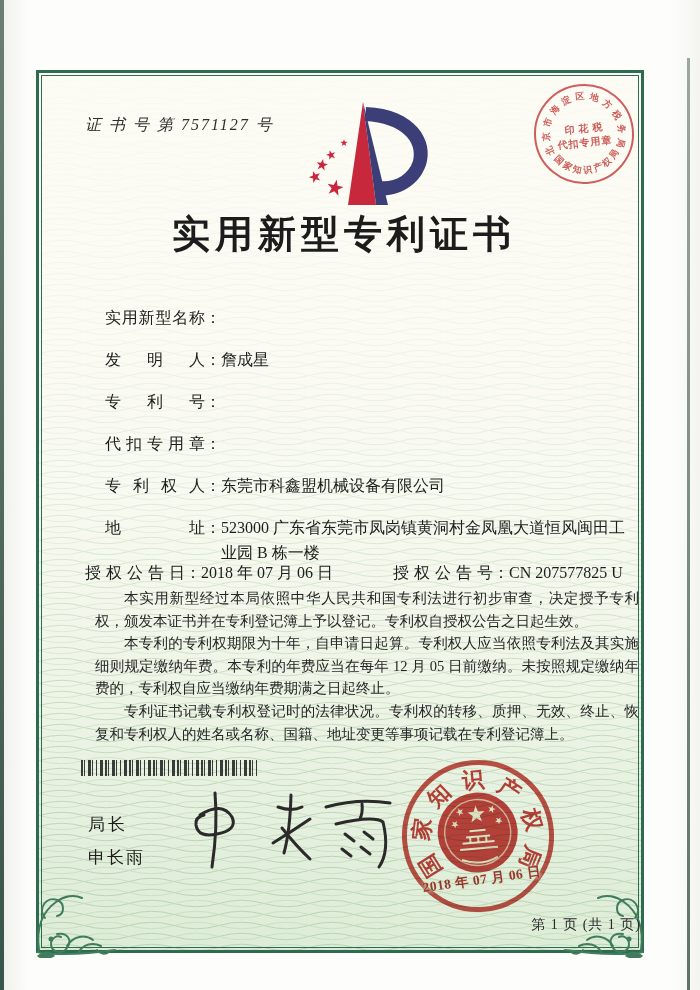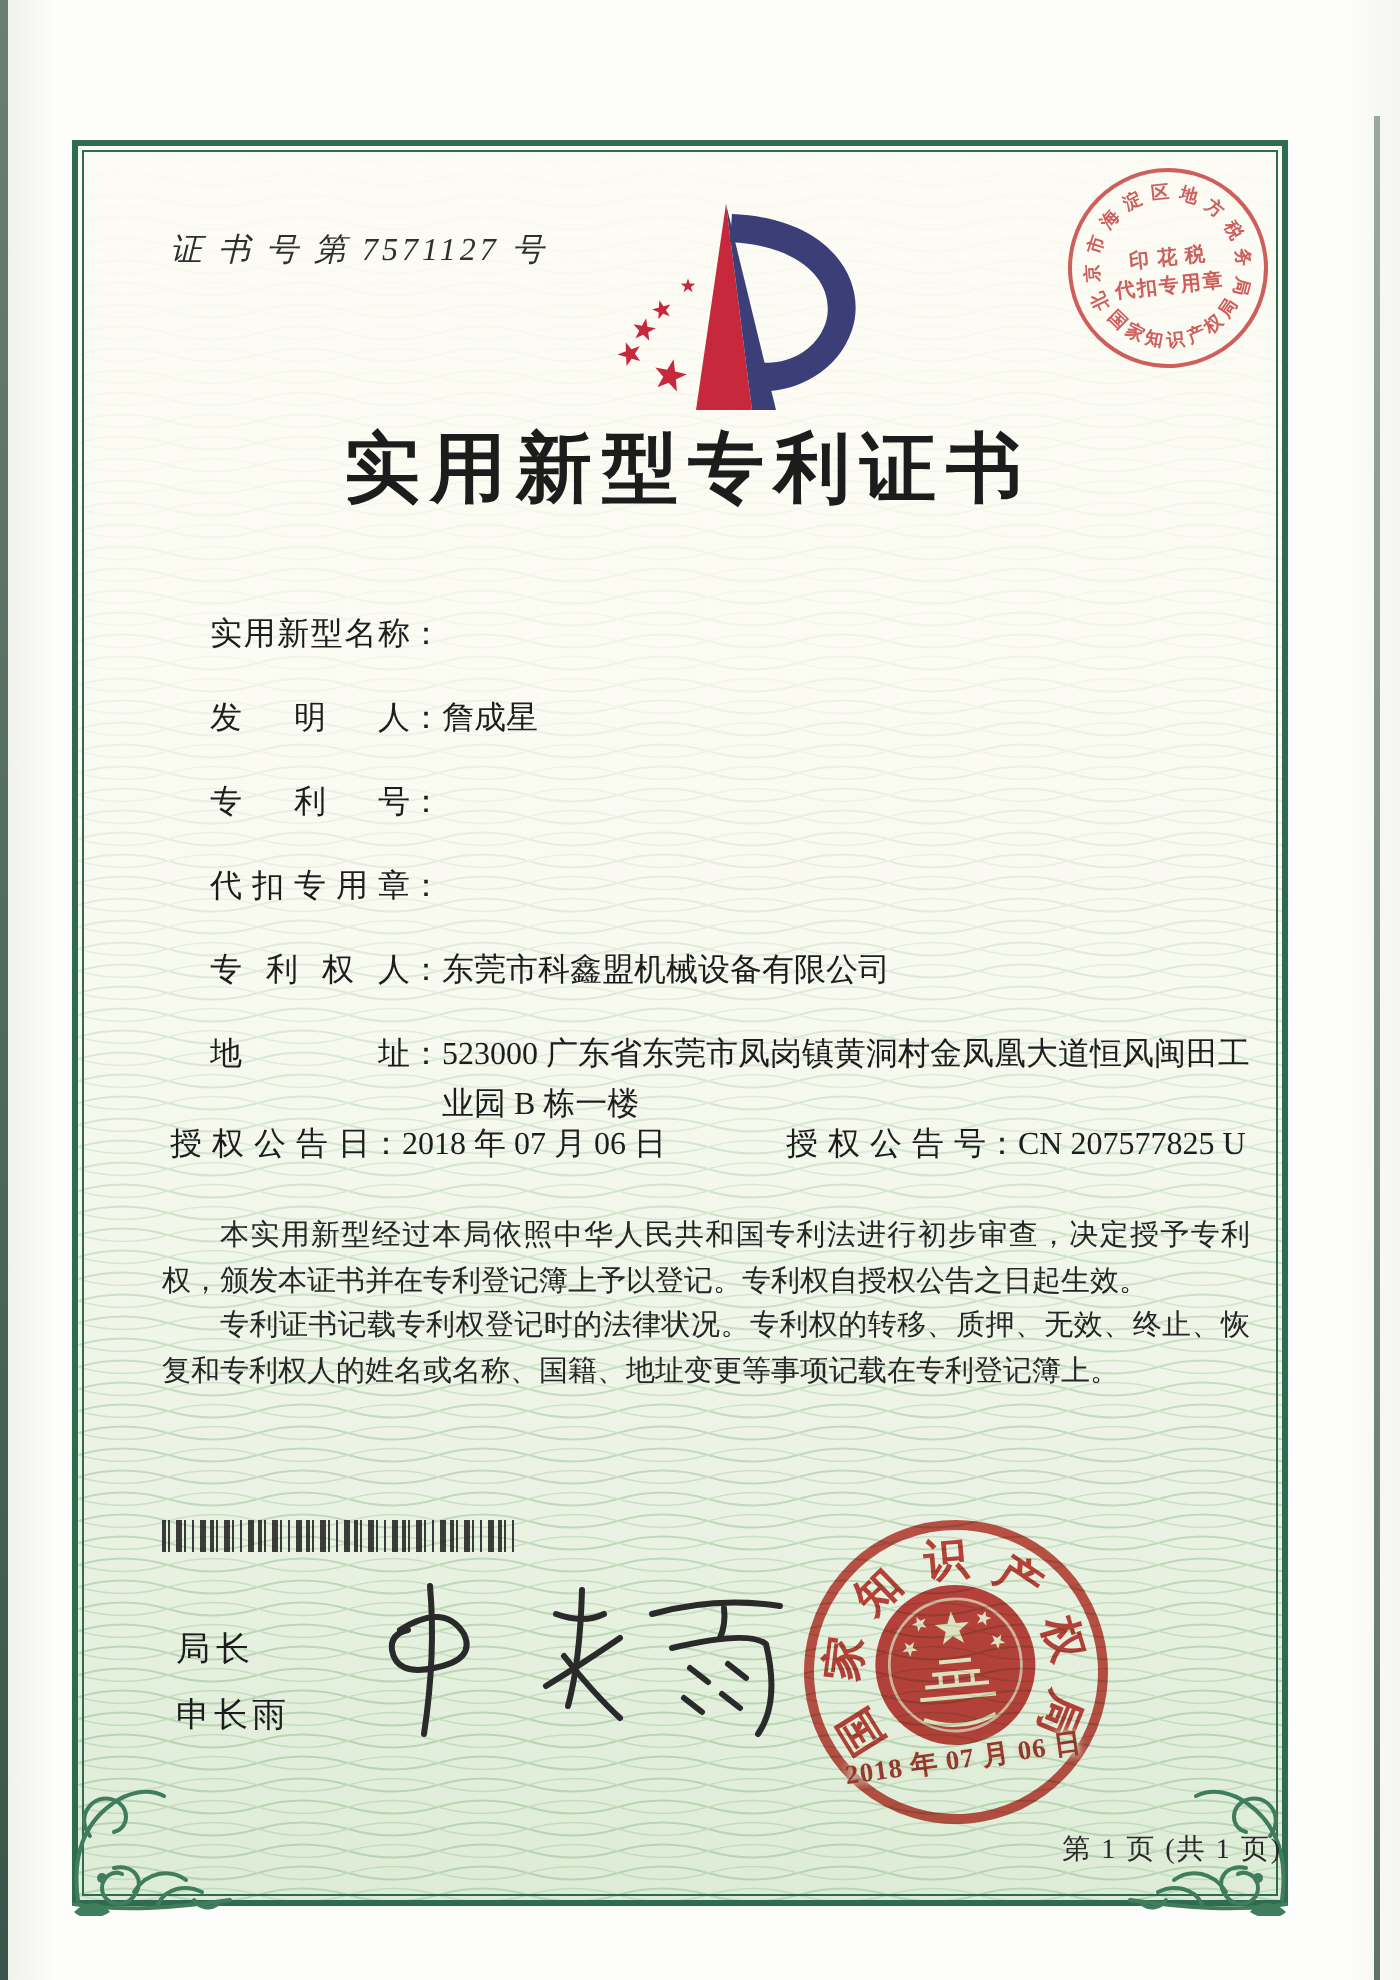--- a/index.html
+++ b/index.html
@@ -26,22 +26,22 @@
   .logo{position:absolute;left:249px;top:24px;}
   .title{position:absolute;left:0;top:136px;width:100%;text-align:center;
     font-size:38px;font-weight:600;letter-spacing:5px;color:#1c1c1c;padding-left:8px;box-sizing:border-box;}
   
   .row{position:absolute;left:46px;width:530px;display:flex;font-size:16px;line-height:25px;color:#1d1d1d;margin-left:20px;}
   .flabel{display:inline-block;width:100px;flex:0 0 100px;text-align:justify;text-align-last:justify;}
   .fcolon{flex:0 0 16px;}
   .fvalue{flex:1;max-width:412px;}
   .row2{position:absolute;font-size:16px;line-height:25px;color:#1d1d1d;display:flex;}
   
-  .body-text{position:absolute;left:42px;top:514px;width:544px;font-size:14.5px;
-    line-height:22.6px;text-align:justify;color:#262626;margin-top:20px;}
+  .body-text{position:absolute;left:56px;top:514px;width:544px;font-size:14.5px;
+    line-height:22.6px;text-align:justify;color:#262626;}
   .body-text p{margin:0;text-indent:2em;}
   
   .barcode{position:absolute;left:42px;top:687px;width:176px;height:16px;opacity:.85;
     background:repeating-linear-gradient(90deg,#1c1c1c 0 2px,transparent 2px 3px,#1c1c1c 3px 4px,
      transparent 4px 7px,#1c1c1c 7px 10px,transparent 10px 11px,#1c1c1c 11px 12px,transparent 12px 15px,
      #1c1c1c 15px 16px,transparent 16px 19px,#1c1c1c 19px 22px,transparent 22px 24px);}
   .signer-title{position:absolute;left:49px;top:740px;font-size:17px;letter-spacing:3px;color:#1d1d1d;}
   .signer-name{position:absolute;left:49px;top:773px;font-size:17px;letter-spacing:2px;color:#1d1d1d;}
   .autograph{position:absolute;left:139px;top:710px;}
   
@@ -166,20 +166,21 @@
     <span>2018 年 07 月 06 日</span>
   </div>
   <div class="row2" style="left:354px;top:487px">
     <span class="flabel">授权公告号</span>
       <span class="fcolon">：</span>
     <span>CN 207577825 U</span>
   </div>
 
   <div class="body-text">
     <p>本实用新型经过本局依照中华人民共和国专利法进行初步审查，决定授予专利权，颁发本证书并在专利登记簿上予以登记。专利权自授权公告之日起生效。</p>
+    <p>本专利的专利权期限为十年，自申请日起算。专利权人应当依照专利法及其实施细则规定缴纳年费。本专利的年费应当在每年 12 月 05 日前缴纳。未按照规定缴纳年费的，专利权自应当缴纳年费期满之日起终止。</p>
     <p>专利证书记载专利权登记时的法律状况。专利权的转移、质押、无效、终止、恢复和专利权人的姓名或名称、国籍、地址变更等事项记载在专利登记簿上。</p>
   </div>
 
   <div class="barcode"></div>
 
   <div class="signer-title">局长</div>
   <div class="signer-name">申长雨</div>
 
   <svg class="autograph" width="225" height="95" viewBox="0 0 225 95" xmlns="http://www.w3.org/2000/svg">
     <g fill="none" stroke="#2a2a2a" stroke-width="3" stroke-linecap="round" stroke-linejoin="round">

